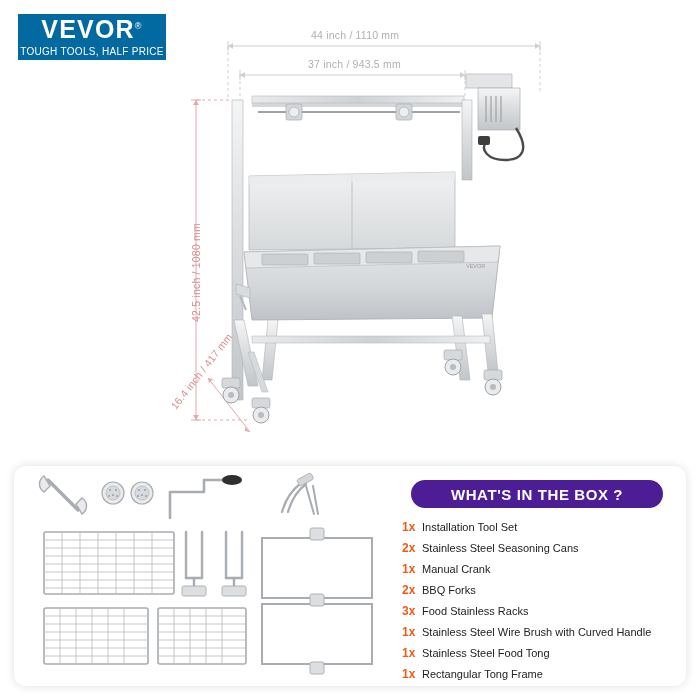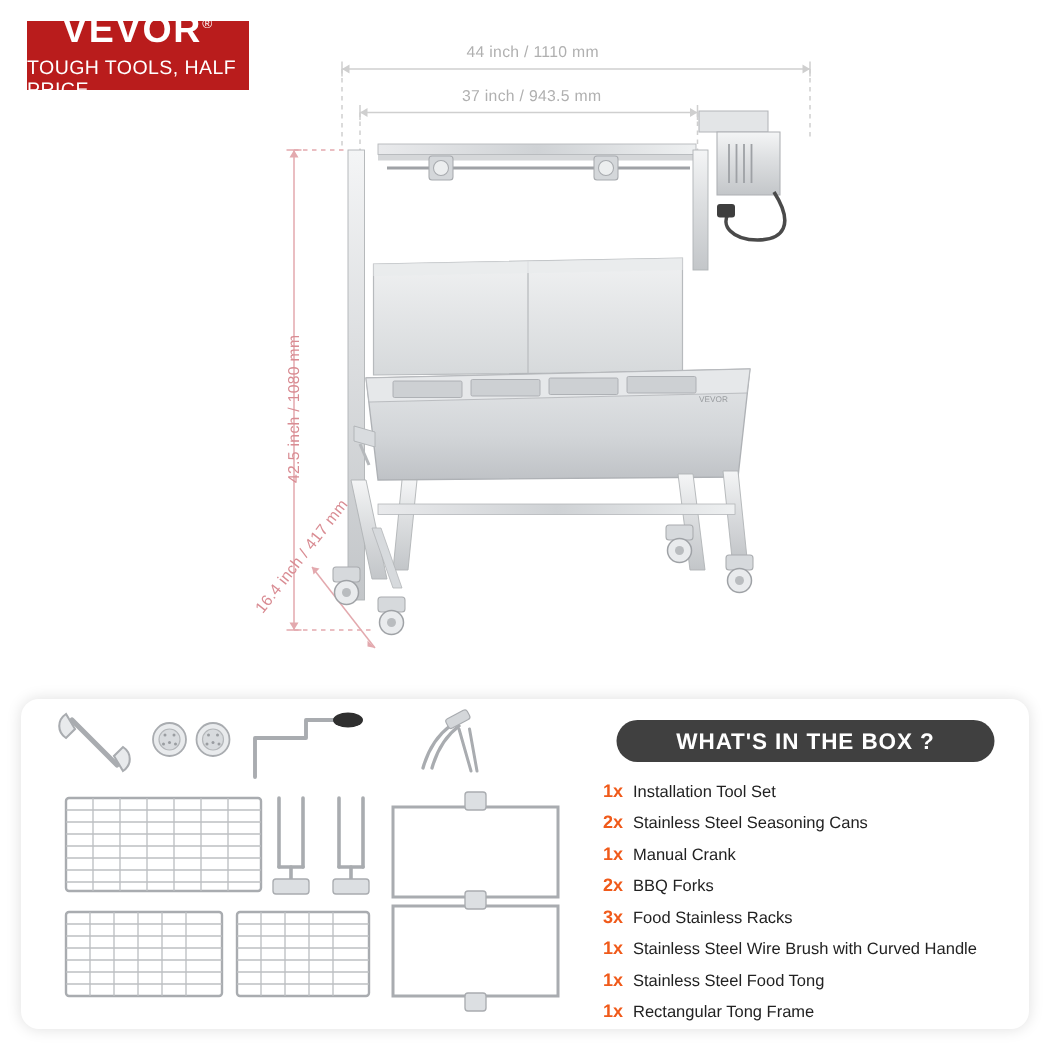--- a/index.html
+++ b/index.html
@@ -20,41 +20,41 @@
     height: 700px;
   }
 
   
   .logo {
     position: absolute;
     left: 18px;
     top: 14px;
     width: 148px;
     height: 46px;
-    background: #b91c1c;
+    background: #0369a1;
     display: flex;
     flex-direction: column;
     align-items: center;
     justify-content: center;
     color: #ffffff;
   }
   .logo-word {
     font-size: 25px;
     font-weight: bold;
     letter-spacing: 1.2px;
     line-height: 1;
     position: relative;
   }
   .logo-reg {
     font-size: 9px;
     vertical-align: super;
     font-weight: normal;
   }
   .logo-sub {
-    font-size: 13px;
+    font-size: 10px;
     letter-spacing: 0.3px;
     margin-top: 4px;
     font-weight: normal;
   }
 
   
   .product-area {
     position: absolute;
     left: 0;
     top: 0;
@@ -98,21 +98,21 @@
   }
   .box-col {
     flex: 1;
     position: relative;
     padding-top: 14px;
   }
   .box-title-wrap {
     margin: 0 auto;
     width: 252px;
     height: 28px;
-    background: #404040;
+    background: #4c1d95;
     border-radius: 14px;
     display: flex;
     align-items: center;
     justify-content: center;
   }
   .box-title {
     color: #ffffff;
     font-size: 15px;
     font-weight: bold;
     letter-spacing: .6px;

